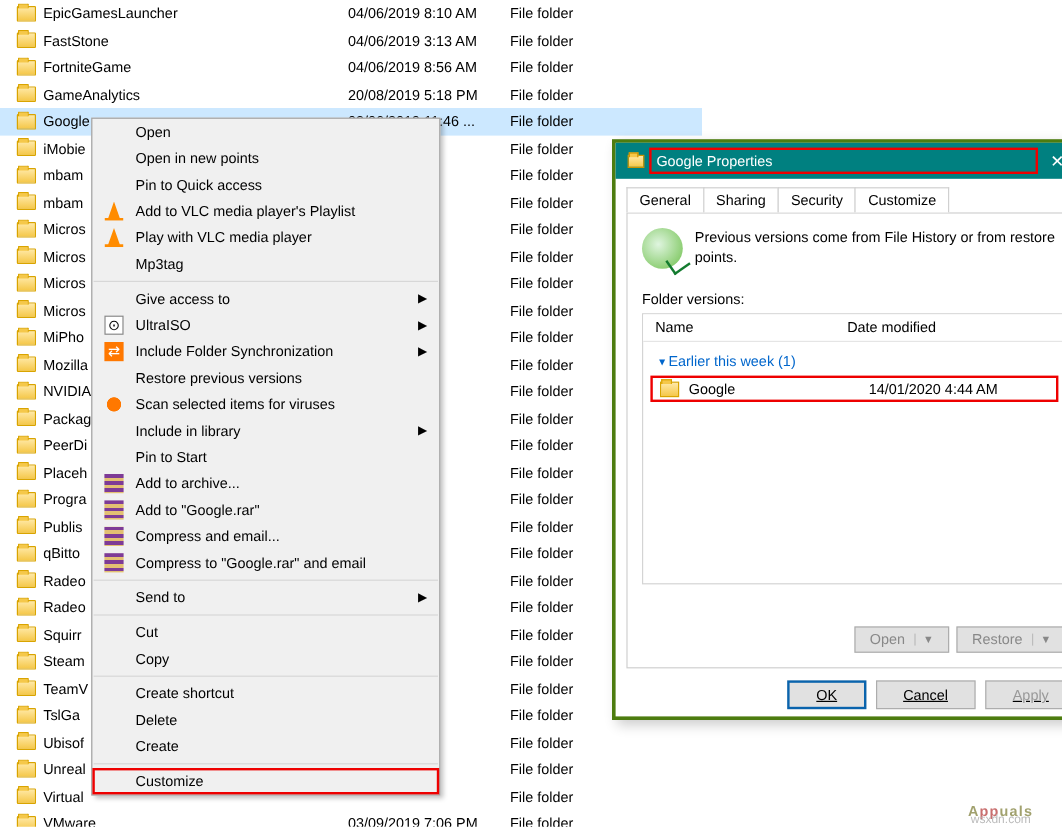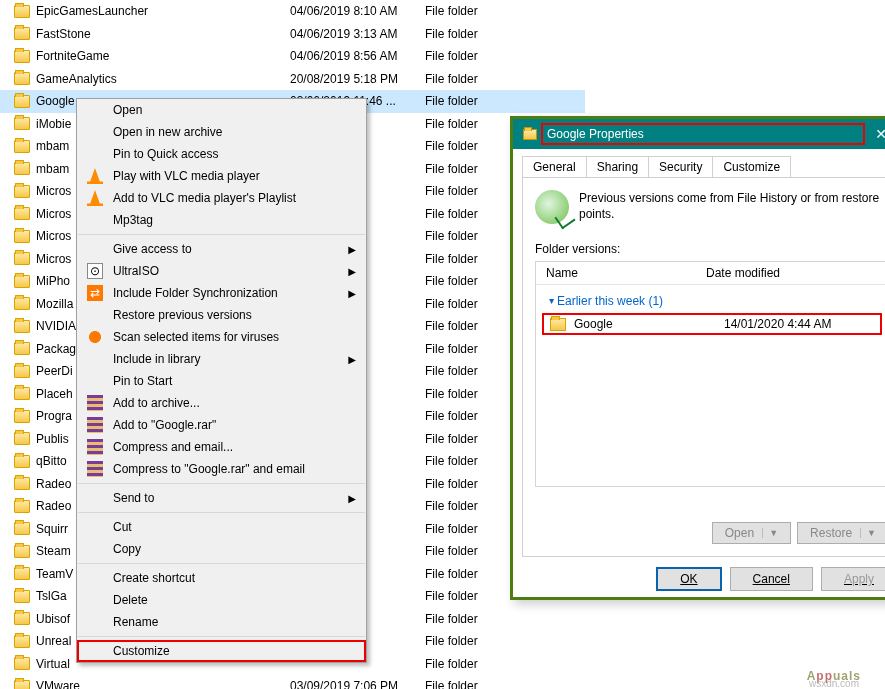--- a/index.html
+++ b/index.html
@@ -256,32 +256,32 @@
       <span class="col-date">03/09/2019 7:06 PM</span>
       <span class="col-type">File folder</span>
     </div>
   </div>
 
 <div class="context-menu">
   <div class="cm-item">
       <span>Open</span>
     </div>
   <div class="cm-item">
-      <span>Open in new archive</span>
+      <span>Open in new points</span>
     </div>
   <div class="cm-item">
       <span>Pin to Quick access</span>
+    </div>
+  <div class="cm-item">
+      <span class="cm-icon vlc"></span>
+      <span>Add to VLC media player's Playlist</span>
     </div>
   <div class="cm-item">
       <span class="cm-icon vlc"></span>
       <span>Play with VLC media player</span>
-    </div>
-  <div class="cm-item">
-      <span class="cm-icon vlc"></span>
-      <span>Add to VLC media player's Playlist</span>
     </div>
   <div class="cm-item">
       <span>Mp3tag</span>
     </div>
   <div class="cm-sep"></div>
   <div class="cm-item">
       <span>Give access to</span>
       <span class="sub-arrow">▶</span>
     </div>
   <div class="cm-item">
@@ -337,21 +337,21 @@
       <span>Copy</span>
     </div>
   <div class="cm-sep"></div>
   <div class="cm-item">
       <span>Create shortcut</span>
     </div>
   <div class="cm-item">
       <span>Delete</span>
     </div>
   <div class="cm-item">
-      <span>Rename</span>
+      <span>Create</span>
     </div>
   <div class="cm-sep"></div>
   <div class="cm-item cm-highlight">
       <span>Customize</span>
     </div>
 </div>
 
 <div class="dialog">
   <div class="dlg-title">
     <span class="t-ico"></span>

